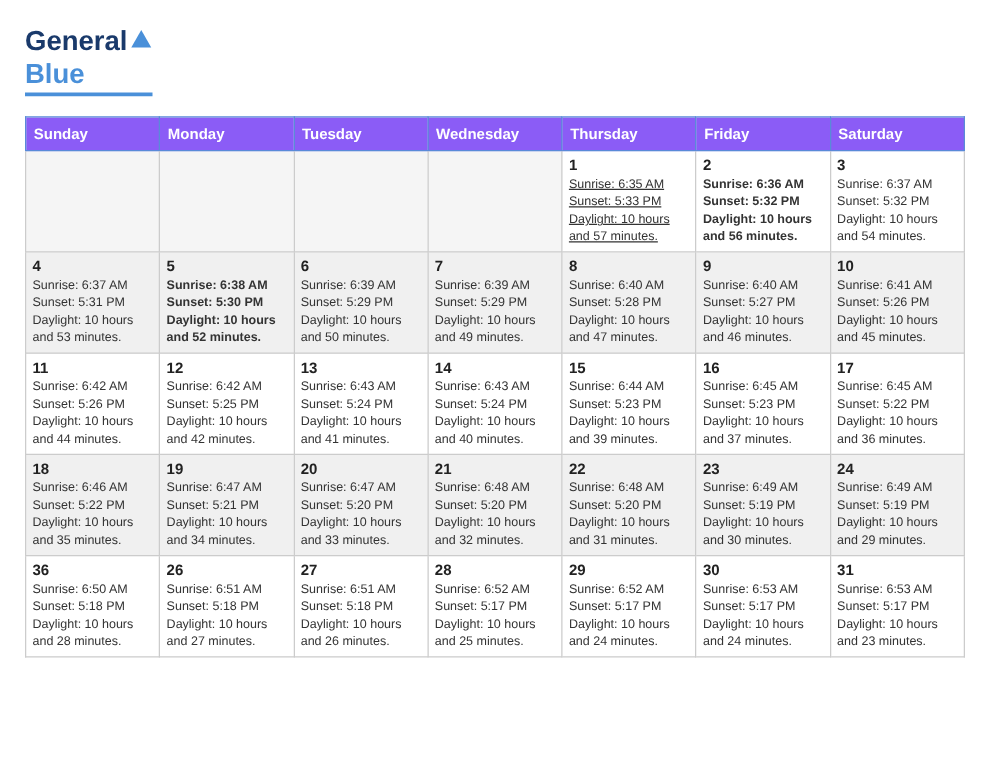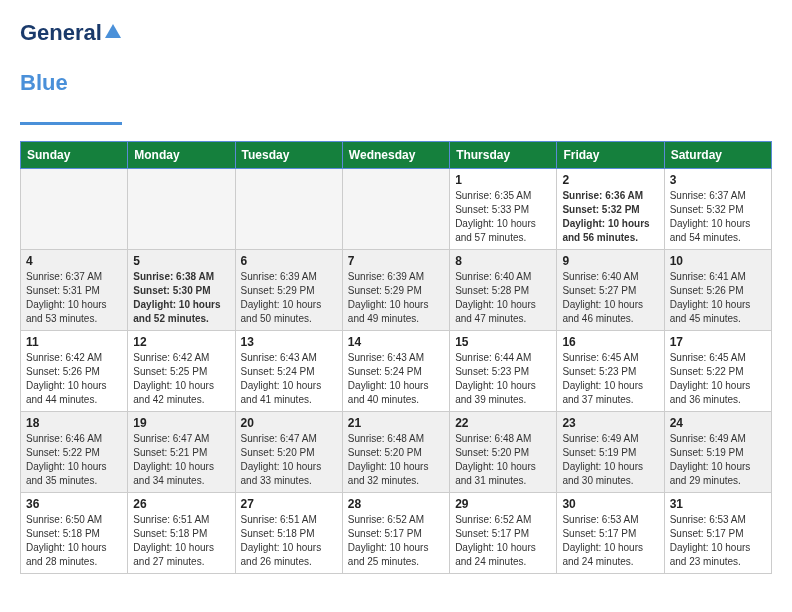--- a/index.html
+++ b/index.html
@@ -13,21 +13,20 @@
     .header {
       display: flex;
       justify-content: space-between;
       align-items: flex-start;
       margin-bottom: 16px;
     }
     .logo {
       display: flex;
       flex-direction: column;
       align-items: flex-start;
-      gap: 24px;
     }
     .logo-underline {
       width: 100%;
       height: 3px;
       background: #4a90d9;
       margin-top: 2px;
     }
     .title-block {
       text-align: right;
     }
@@ -39,21 +38,21 @@
     .title-block .location {
       font-size: 16px;
       color: #444;
     }
     .calendar {
       width: 100%;
       border-collapse: collapse;
       font-size: 11px;
     }
     .calendar th {
-      background: #15803d;
+      background: #8b5cf6;
       color: #fff;
       text-align: left;
       padding: 6px 6px;
       font-size: 12px;
       font-weight: bold;
       border: 1px solid #5a8ad8;
     }
     .calendar td {
       border: 1px solid #ccc;
       vertical-align: top;
@@ -117,21 +116,21 @@
       </tr>
   </thead>
   <tbody id="calendar-body">
   <tr>
         <td class="empty"></td>
         <td class="empty"></td>
         <td class="empty"></td>
         <td class="empty"></td>
         <td>
           <span class="day-number">1</span>
-          <div class="day-info" style="white-space: pre-line;">Sunrise: 6:35 AM
+          <div class="day-info" style="white-space: pre-line; text-decoration: underline;">Sunrise: 6:35 AM
 Sunset: 5:33 PM
 Daylight: 10 hours
 and 57 minutes.</div>
         </td>
         <td>
           <span class="day-number">2</span>
           <div class="day-info" style="white-space: pre-line; font-weight: bold;">Sunrise: 6:36 AM
 Sunset: 5:32 PM
 Daylight: 10 hours
 and 56 minutes.</div>

